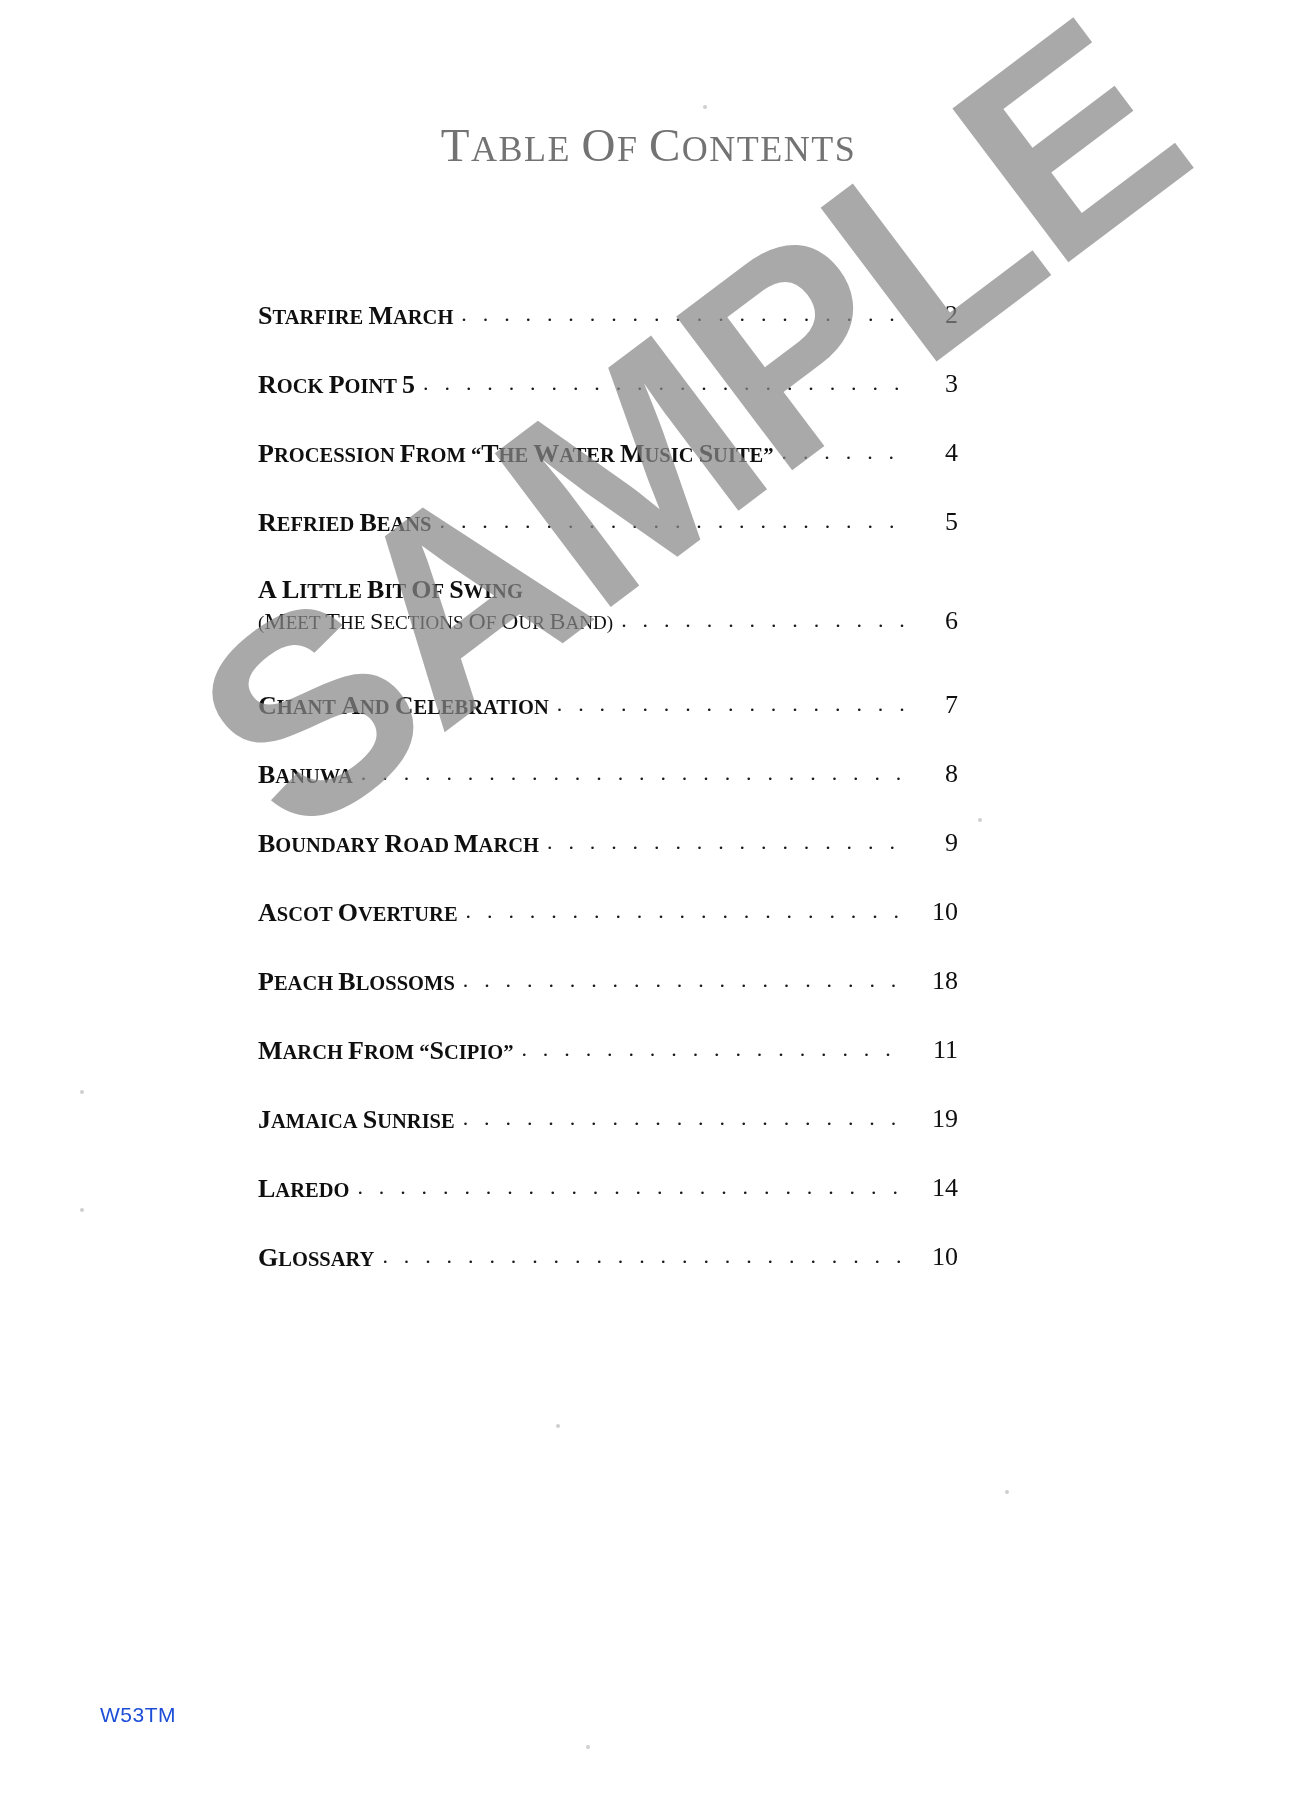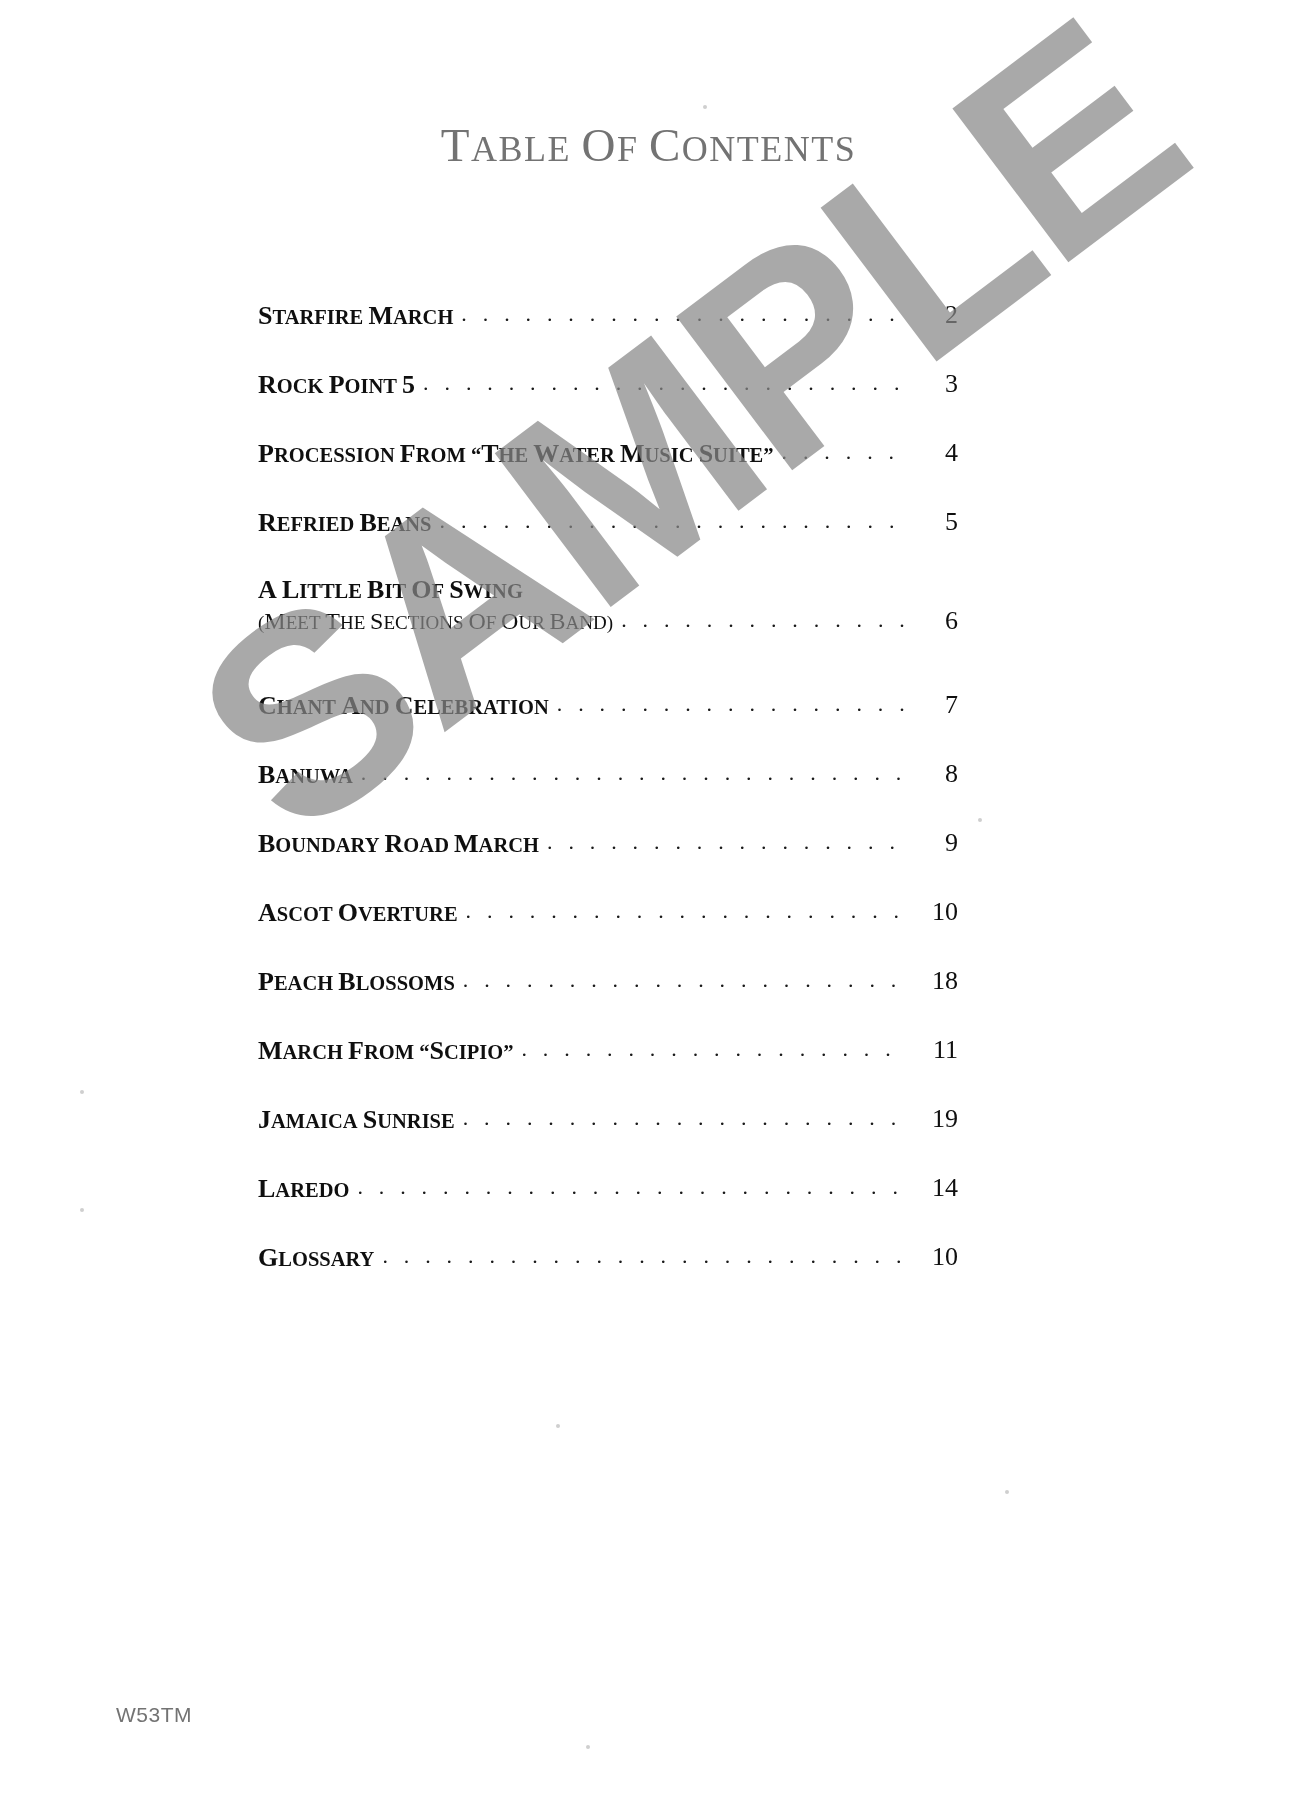--- a/index.html
+++ b/index.html
@@ -102,25 +102,25 @@
   }
 
   
   .entry-two-line .line1 {
     margin-bottom: 2px;
   }
 
   
   .footer-code {
     position: absolute;
-    left: 116px;
+    left: 100px;
     bottom: 68px;
     font-family: "Liberation Sans", sans-serif;
     font-size: 21px;
-    color: #737373;
+    color: #1d4ed8;
     letter-spacing: 0.5px;
   }
 
   
   .watermark {
     position: absolute;
     left: 0;
     top: 0;
     width: 1297px;
     height: 1795px;

